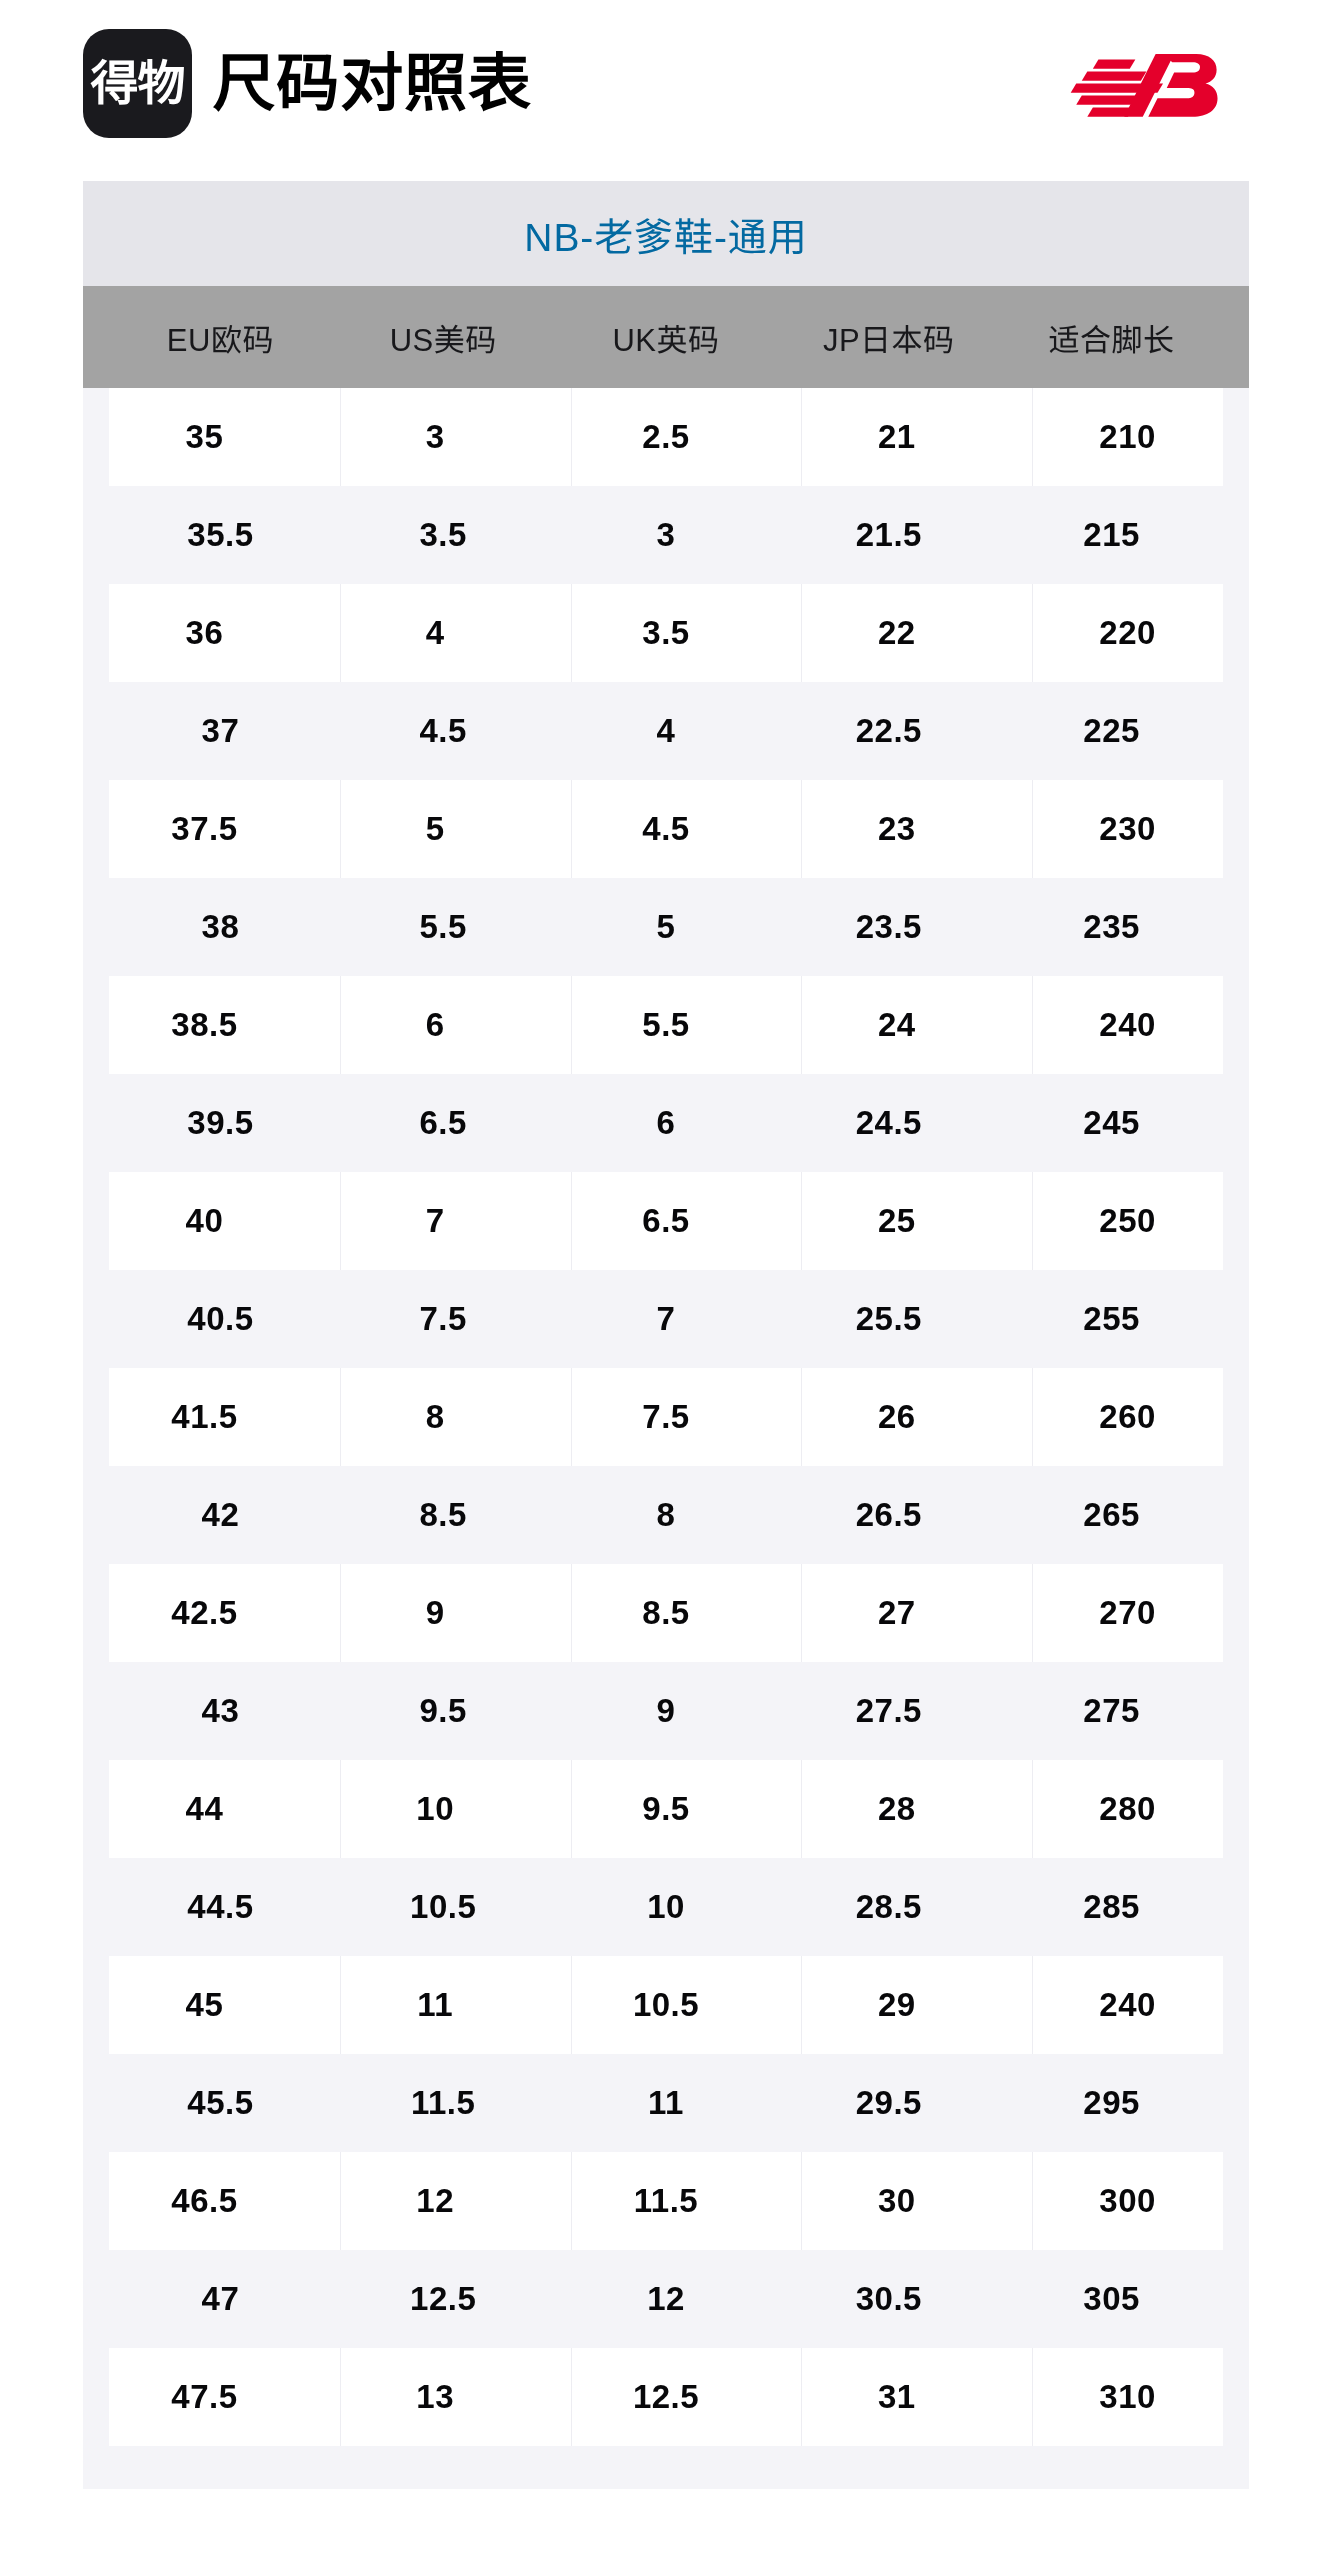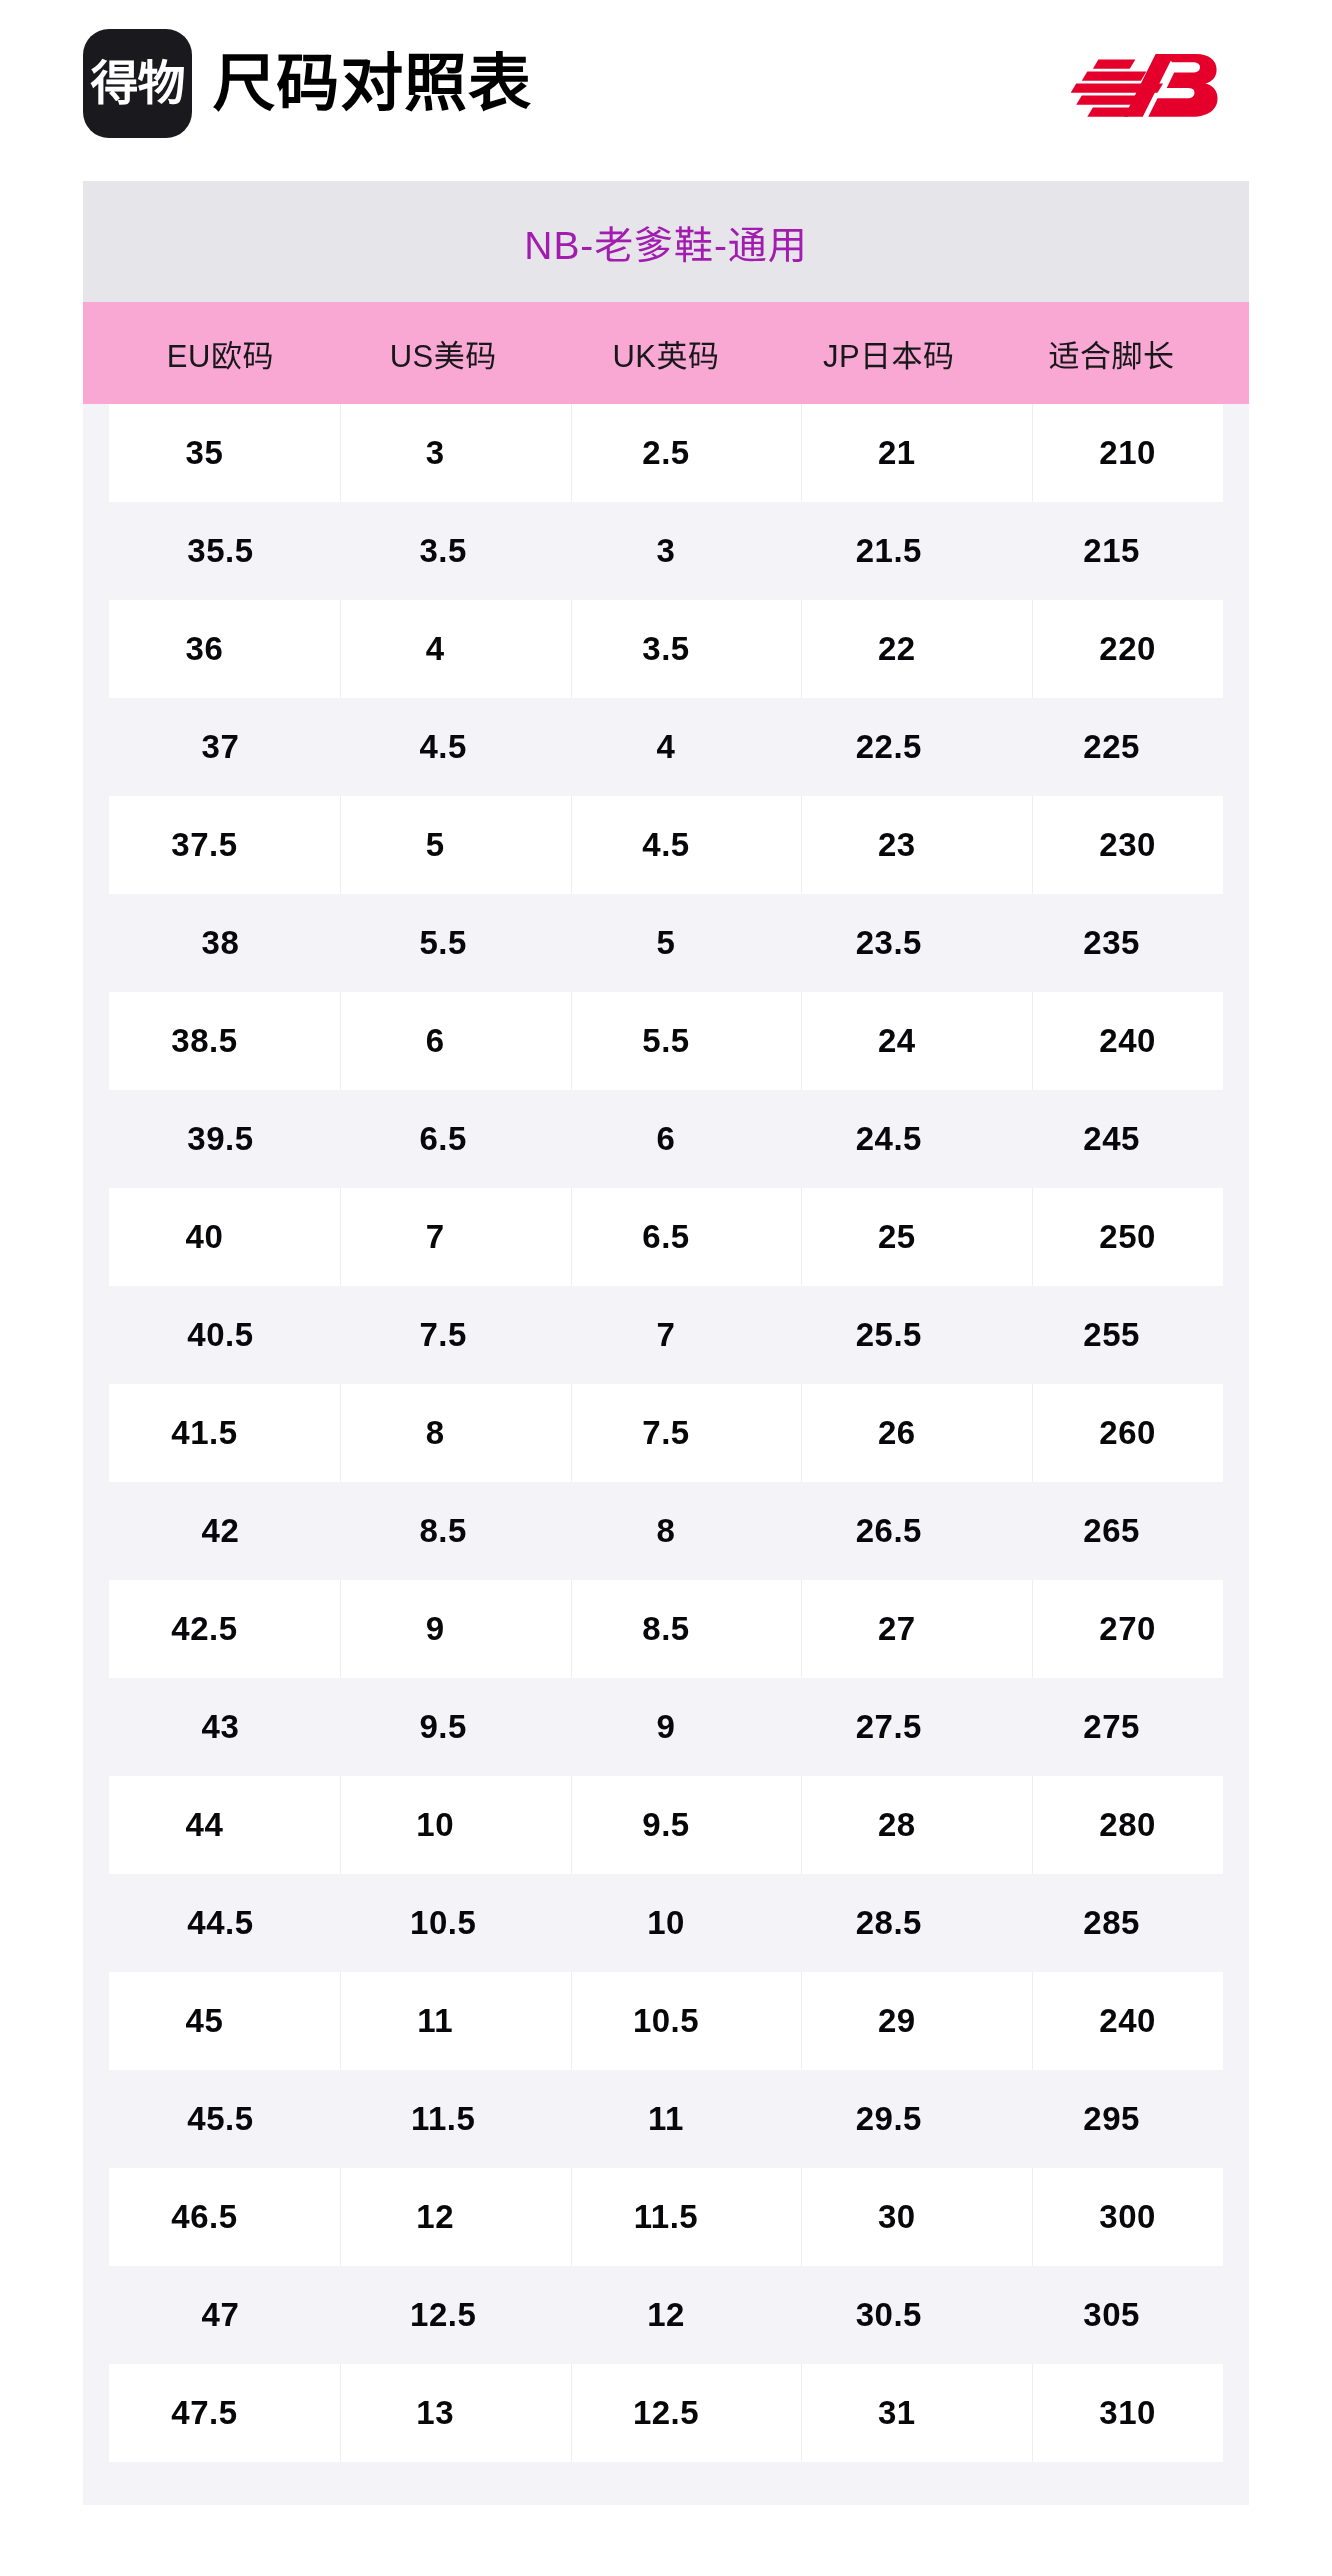--- a/index.html
+++ b/index.html
@@ -83,35 +83,35 @@
   .table-card {
     position: absolute;
     left: 83px;
     top: 181px;
     width: 1166px;
     background: #F4F4F8;
     overflow: hidden;
   }
 
   .table-title {
-    height: 121px;
+    height: 105px;
     background: #E5E5EA;
     display: flex;
     align-items: center;
     justify-content: center;
-    color: #a21caf;
+    color: #0369a1;
     font-size: 39px;
     font-weight: 400;
     letter-spacing: 0.9px;
   }
 
   .col-headers {
     display: flex;
     height: 102px;
-    background: #f9a8d4;
+    background: #a3a3a3;
     padding: 0 26px;
     box-sizing: border-box;
   }
   .col-header-cell {
     flex: 1 1 0;
     display: flex;
     align-items: center;
     justify-content: center;
     font-size: 31px;
     font-weight: 400;

